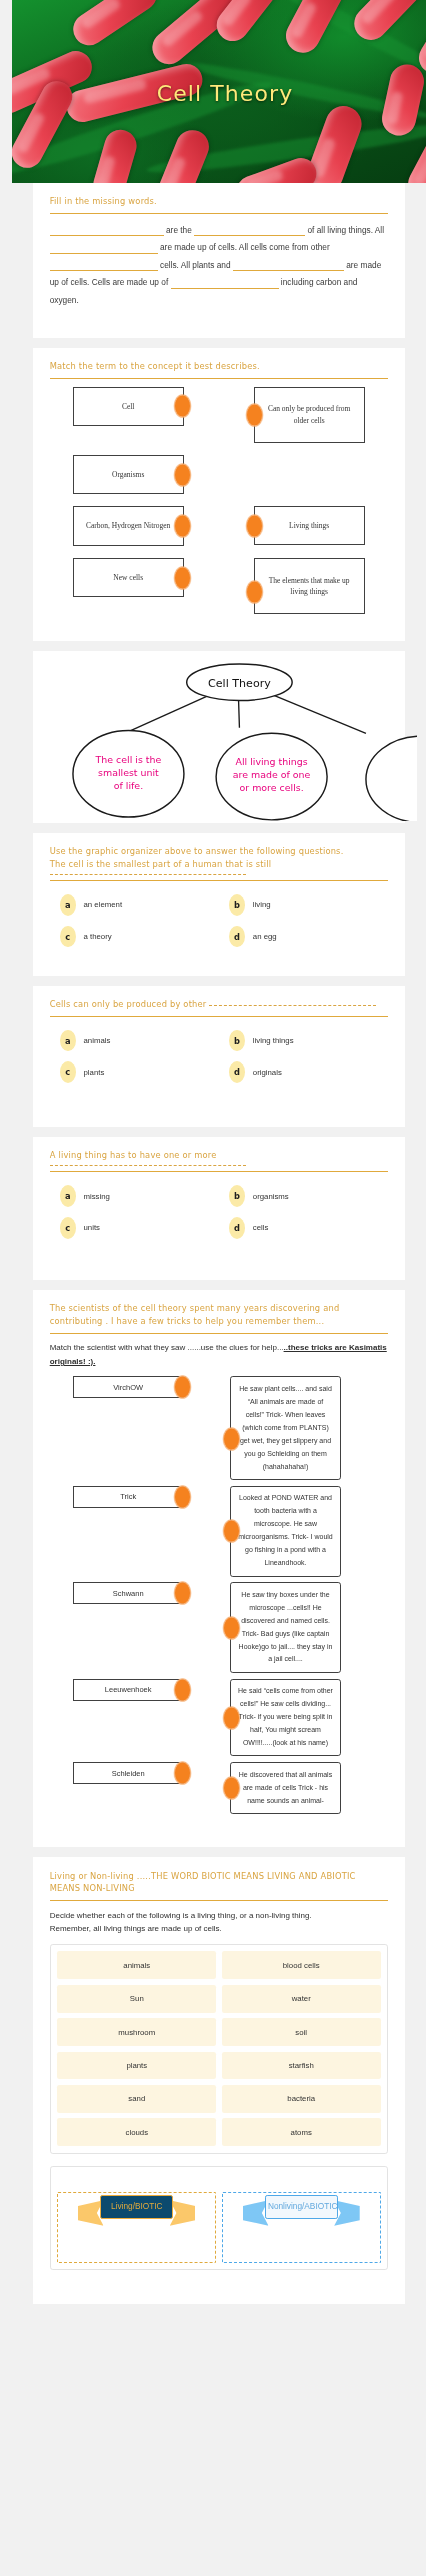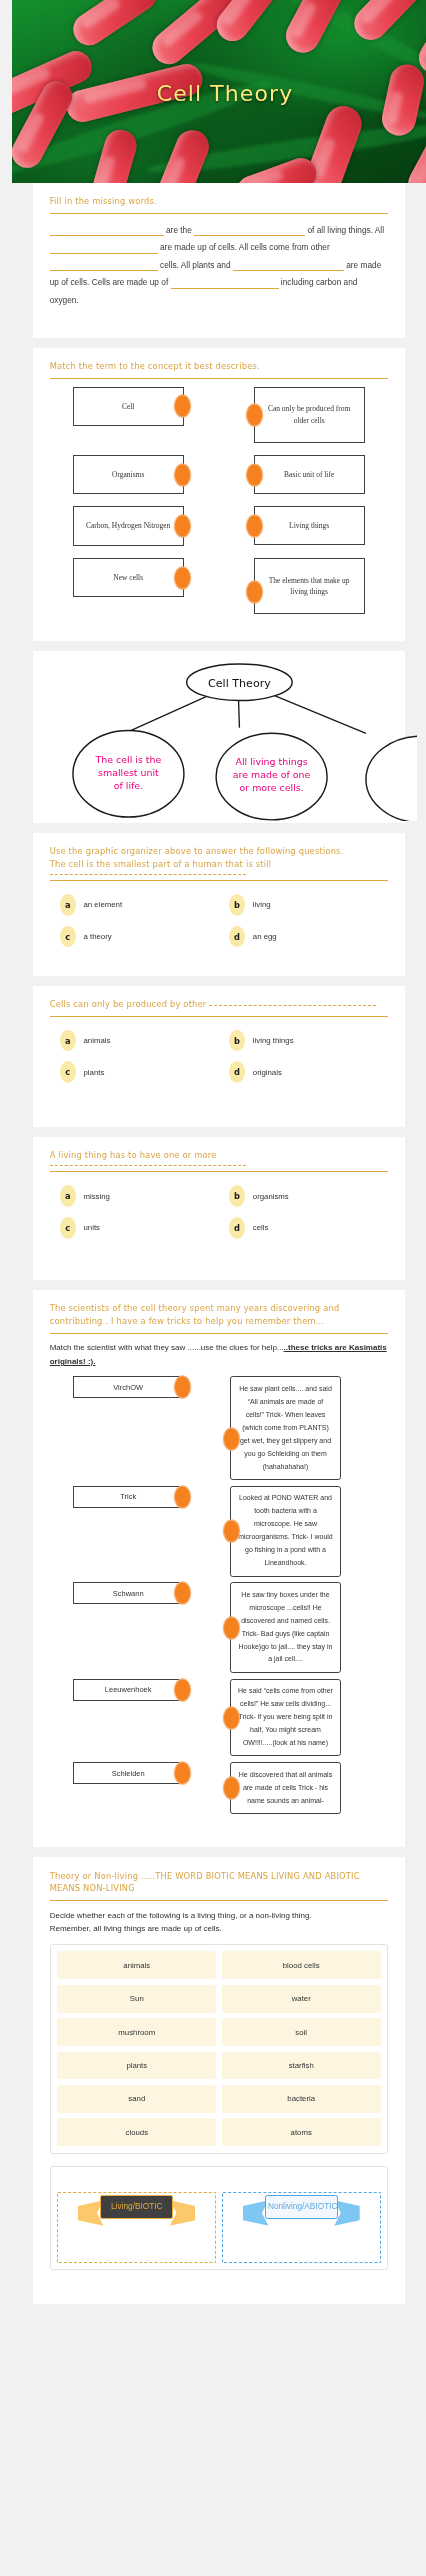--- a/index.html
+++ b/index.html
@@ -206,21 +206,21 @@
   .ribbon .tail {
     position:absolute; top: 5.6px; width: 25.5px; height: 25.5px;
     background: #fbc86a;
     clip-path: polygon(0 0, 100% 22%, 100% 78%, 0 100%, 26% 50%);
   }
   .ribbon .tail.lt { left: -22px; transform: scaleX(-1); }
   .ribbon .tail.rt { right: -22px; }
   .ribbon .plate {
     position: relative;
     border: 1.1px solid #eead3c;
-    background: #404040;
+    background: #0c4a6e;
     border-radius: 2.2px;
     text-align:center;
     padding: 5.6px 2.2px;
     font-size: 8.3px;
     color:#e0a93c;
     line-height:1.35;
     z-index: 2;
   }
   .dropzone.blue .ribbon .tail { background:#7ec7f5; }
   .dropzone.blue .ribbon .plate {
@@ -304,26 +304,20 @@
           </div>
         </div>
 
         <div class="match-row">
           <div class="mcol left">
             <div class="mbox" style="height:39px;">
               <span>Organisms</span>
               <span class="knob r"></span>
             </div>
           </div>
-          <div class="mcol right">
-            <div class="mbox" style="height:39px;">
-              <span>Basic unit of life</span>
-              <span class="knob l"></span>
-            </div>
-          </div>
         </div>
 
         <div class="match-row">
           <div class="mcol left">
             <div class="mbox" style="height:40px;">
               <span>Carbon, Hydrogen Nitrogen</span>
               <span class="knob r"></span>
             </div>
           </div>
           <div class="mcol right">
@@ -553,21 +547,21 @@
         </div>
       </div>
 
       <div style="height:13.3px"></div>
     </div>
   </div>
   <div class="gap"></div>
 
   <div class="band">
     <div class="section">
-      <div class="hw">Theory or Non-living .....THE WORD BIOTIC MEANS LIVING AND  ABIOTIC MEANS NON-LIVING</div>
+      <div class="hw">Living or Non-living .....THE WORD BIOTIC MEANS LIVING AND  ABIOTIC MEANS NON-LIVING</div>
       <div class="rule"></div>
       <div class="plain">Decide whether each of the following is a living thing, or a non-living thing.</div>
       <div class="plain"> Remember, all living things are made up of cells.</div>
       <div style="height:7.8px"></div>
 
       <div class="sortbox">
         <div class="chip">animals</div>
         <div class="chip">blood cells</div>
         <div class="chip">Sun</div>
         <div class="chip">water</div>

